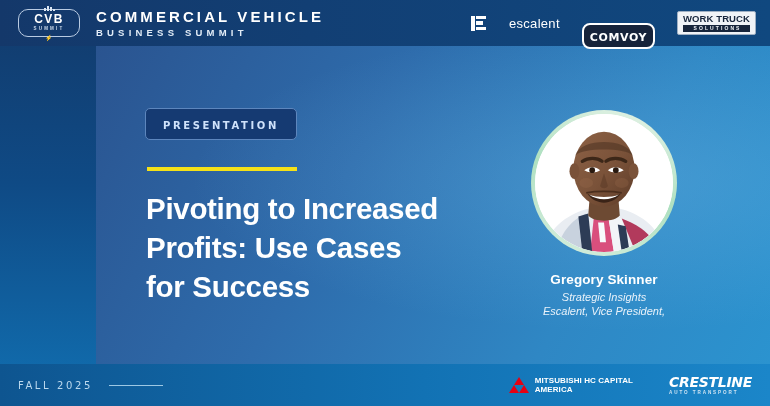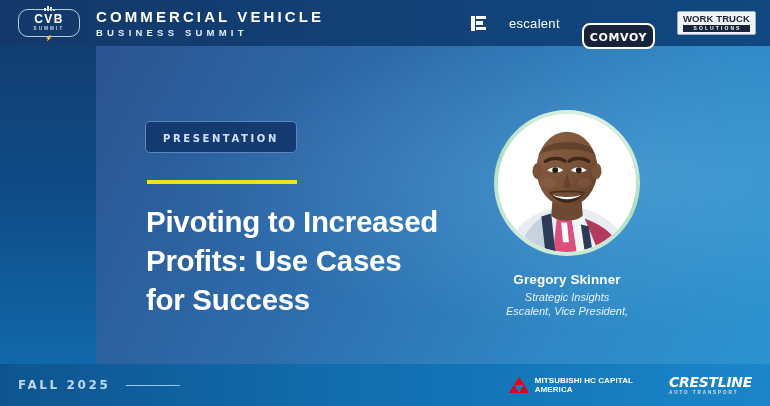--- a/index.html
+++ b/index.html
@@ -62,42 +62,42 @@
 
   .wts{background:#f0f3f7;border:1px solid #9fb0c4;border-radius:2px;
     padding:2px 5px 2px 5px;text-align:center;line-height:1;}
   .wts-l1{color:#17253c;font-size:9.5px;font-weight:bold;letter-spacing:.1px;}
   .wts-l2{background:#17253c;color:#f0f3f7;font-size:5px;font-weight:bold;
     letter-spacing:2.1px;margin-top:2px;padding:1px 0 1px 2px;}
 
   
   .content{position:absolute;left:145px;top:108px;width:350px;z-index:5;}
   .badge{display:inline-block;background:#153a72;border:1px solid #5d86bd;
-    border-radius:5px;padding:6px 17px;margin-top:13px;}
+    border-radius:5px;padding:6px 17px;}
   .badge span{color:#cfe2fb;font-size:10px;font-weight:bold;letter-spacing:2.6px;
     font-family:"DejaVu Sans",sans-serif;}
   .rule{width:150px;height:4px;background:#f5e118;margin:27px 0 18px 2px;}
   .title{color:#ffffff;font-size:29.5px;font-weight:bold;line-height:39px;
     letter-spacing:-.3px;margin-left:1px;}
 
   
-  .speaker{position:absolute;left:487px;top:110px;width:160px;z-index:5;text-align:center;}
+  .speaker{position:absolute;left:524px;top:110px;width:160px;z-index:5;text-align:center;}
   .photo-ring{width:146px;height:146px;border-radius:50%;margin:0 auto;
     background:#bfe3c6;padding:4px;box-sizing:border-box;
     background-image:linear-gradient(200deg,#e9f4ea 0%,#aee0c0 50%,#d9efe0 100%);}
   .photo{width:100%;height:100%;border-radius:50%;overflow:hidden;position:relative;
     background:#ffffff;}
   .photo svg{display:block;width:100%;height:100%;}
   .sp-name{color:#ffffff;font-size:13.5px;font-weight:bold;margin-top:16px;letter-spacing:.1px;}
   .sp-role{color:#e9f2fa;font-size:11px;font-style:italic;line-height:14px;margin-top:3px;}
 
   
   .footer{position:absolute;left:0;bottom:0;width:770px;height:42px;z-index:6;
     display:flex;align-items:center;}
-  .fall{margin-left:18px;color:#bcd9ee;font-size:12px;font-weight:bold;letter-spacing:2.6px;
+  .fall{margin-left:18px;color:#bcd9ee;font-size:10px;font-weight:normal;letter-spacing:2.6px;
     font-family:"DejaVu Sans",sans-serif;}
   .fall-rule{width:54px;height:1px;background:#9dc8e4;margin-left:16px;}
 
   .sponsors{margin-left:auto;margin-right:18px;display:flex;align-items:center;gap:36px;}
   .mitsu{display:flex;align-items:center;gap:7px;}
   .mitsu-mark{width:18px;height:16px;position:relative;}
   .mitsu-mark i{position:absolute;width:0;height:0;border-left:5px solid transparent;
     border-right:5px solid transparent;border-bottom:8.6px solid #e60012;}
   .mitsu-mark i:nth-child(1){left:4px;top:0;}
   .mitsu-mark i:nth-child(2){left:-1px;top:8px;}

